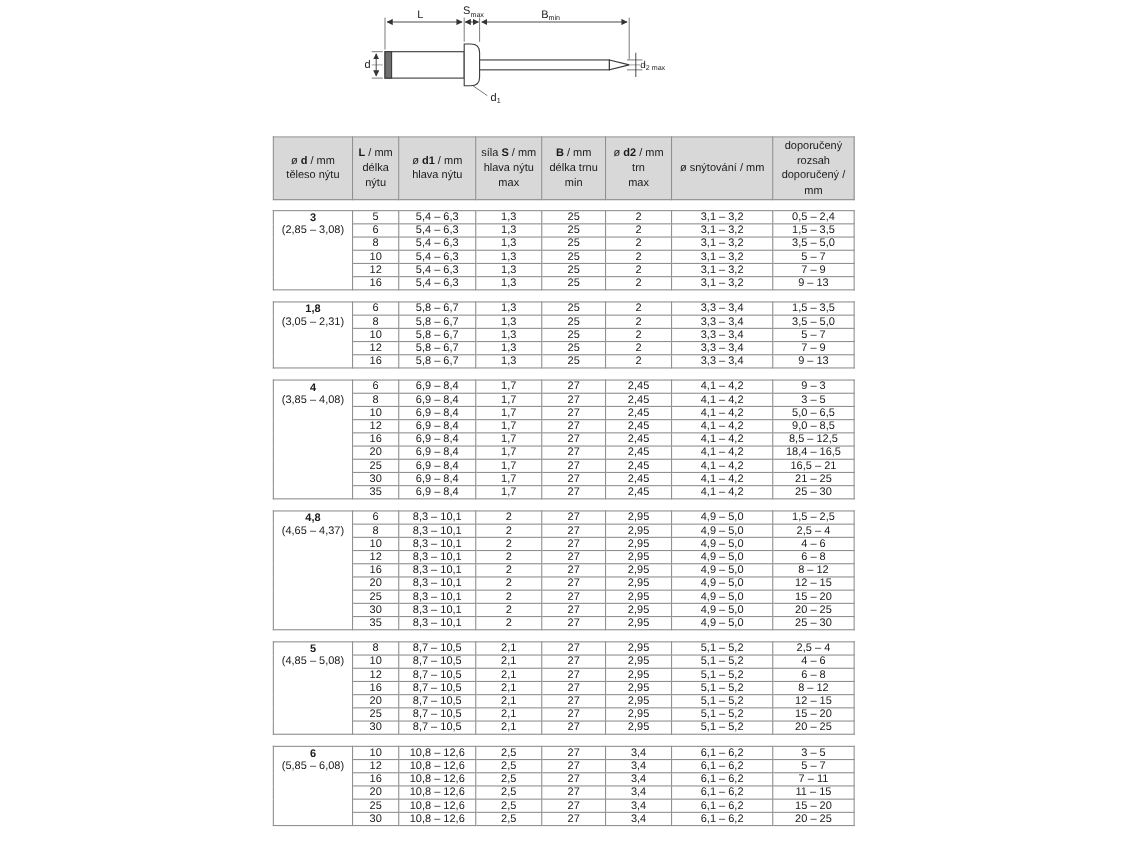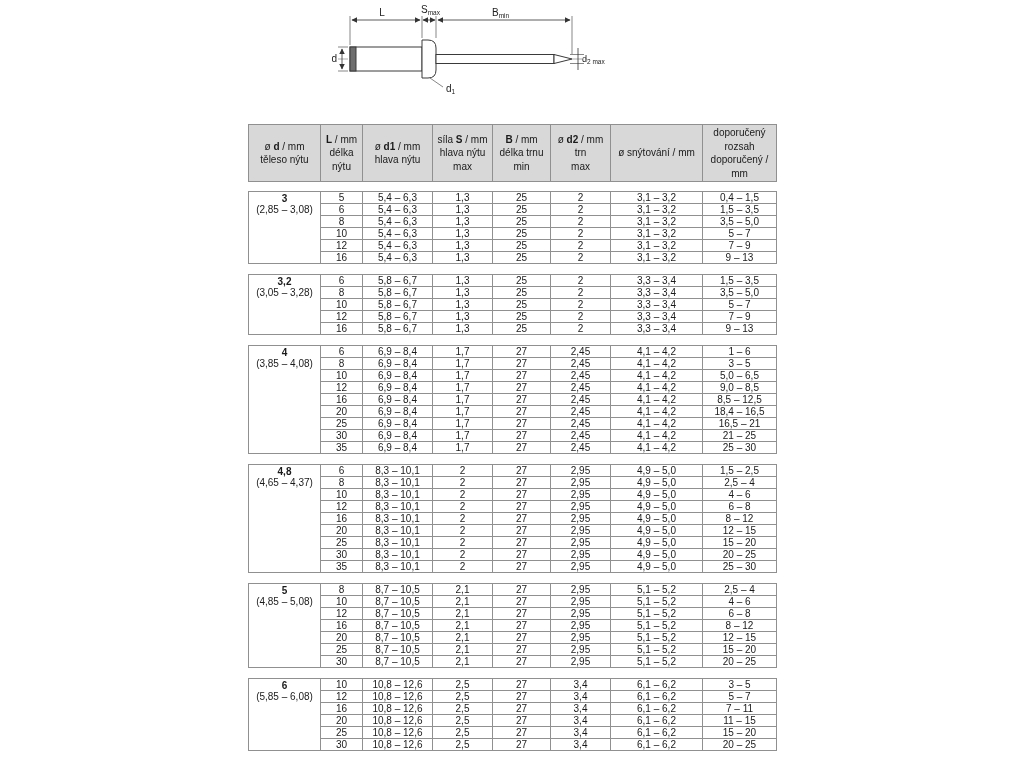--- a/index.html
+++ b/index.html
@@ -142,21 +142,21 @@
               <td rowspan="6" class="dcell">
                 <div class="dval">3</div>
                 <div class="dtol">(2,85 – 3,08)</div>
               </td>
               <td>5</td>
               <td>5,4 – 6,3</td>
               <td>1,3</td>
               <td>25</td>
               <td>2</td>
               <td>3,1 – 3,2</td>
-              <td>0,4 – 1,5</td>
+              <td>0,5 – 2,4</td>
             </tr>
             <tr>
               <td>6</td>
               <td>5,4 – 6,3</td>
               <td>1,3</td>
               <td>25</td>
               <td>2</td>
               <td>3,1 – 3,2</td>
               <td>1,5 – 3,5</td>
             </tr>
@@ -205,22 +205,22 @@
             <col style="width: 70px;">
             <col style="width: 60px;">
             <col style="width: 58px;">
             <col style="width: 60px;">
             <col style="width: 92px;">
             <col style="width: 74px;">
           </colgroup>
           <tbody>
             <tr>
               <td rowspan="5" class="dcell">
-                <div class="dval">3,2</div>
-                <div class="dtol">(3,05 – 3,28)</div>
+                <div class="dval">1,8</div>
+                <div class="dtol">(3,05 – 2,31)</div>
               </td>
               <td>6</td>
               <td>5,8 – 6,7</td>
               <td>1,3</td>
               <td>25</td>
               <td>2</td>
               <td>3,3 – 3,4</td>
               <td>1,5 – 3,5</td>
             </tr>
             <tr>
@@ -277,21 +277,21 @@
               <td rowspan="9" class="dcell">
                 <div class="dval">4</div>
                 <div class="dtol">(3,85 – 4,08)</div>
               </td>
               <td>6</td>
               <td>6,9 – 8,4</td>
               <td>1,7</td>
               <td>27</td>
               <td>2,45</td>
               <td>4,1 – 4,2</td>
-              <td>1 – 6</td>
+              <td>9 – 3</td>
             </tr>
             <tr>
               <td>8</td>
               <td>6,9 – 8,4</td>
               <td>1,7</td>
               <td>27</td>
               <td>2,45</td>
               <td>4,1 – 4,2</td>
               <td>3 – 5</td>
             </tr>

